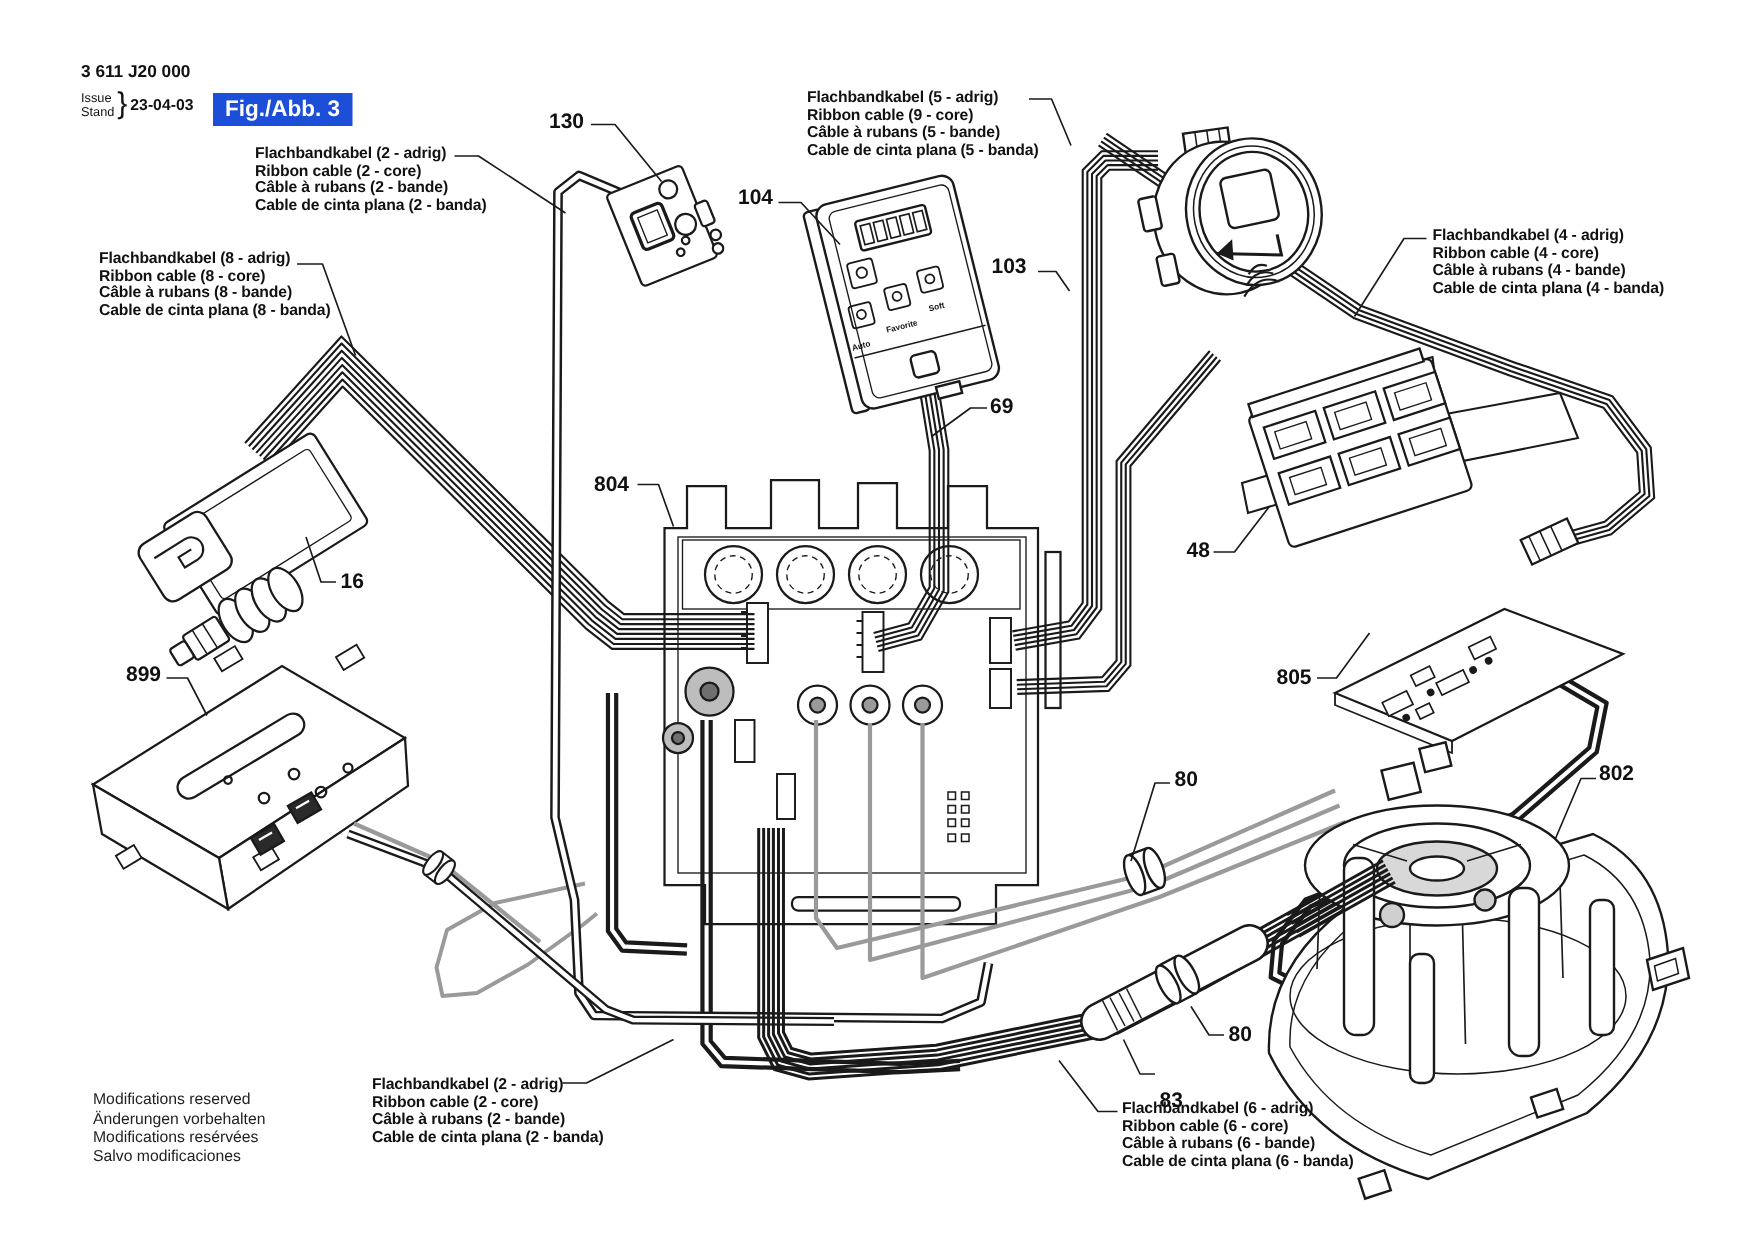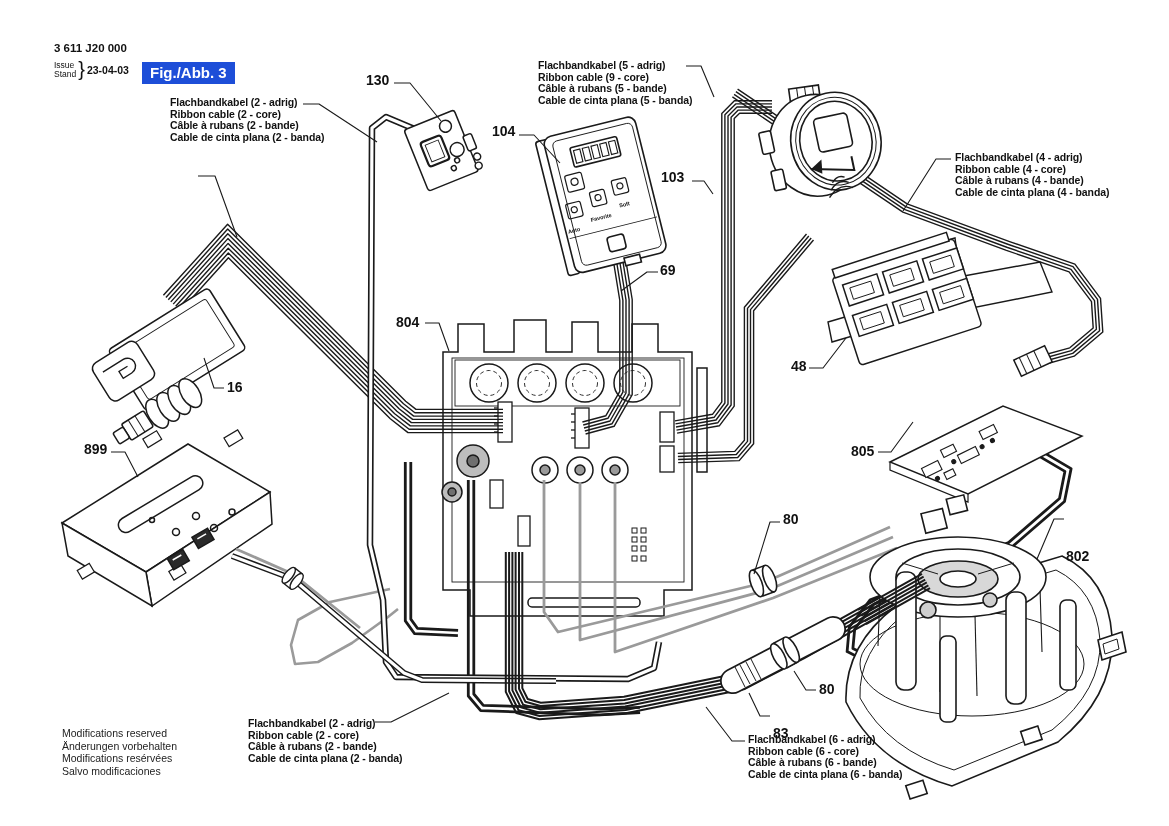--- a/index.html
+++ b/index.html
@@ -428,20 +428,26 @@
   <div class="docdate">23-04-03</div>
 </div>
 <div class="abs figbadge" style="left:142px;top:62px;">Fig./Abb. 3</div>
 
 <div class="abs cablelabel" style="left:170px;top:97px;">
   <div>Flachbandkabel (2 - adrig)</div>
   <div>Ribbon cable (2 - core)</div>
   <div>Câble à rubans (2 - bande)</div>
   <div>Cable de cinta plana (2 - banda)</div>
 </div>
+<div class="abs cablelabel" style="left:66px;top:167px;">
+  <div>Flachbandkabel (8 - adrig)</div>
+  <div>Ribbon cable (8 - core)</div>
+  <div>Câble à rubans (8 - bande)</div>
+  <div>Cable de cinta plana (8 - banda)</div>
+</div>
 <div class="abs cablelabel" style="left:538px;top:60px;">
   <div>Flachbandkabel (5 - adrig)</div>
   <div>Ribbon cable (9 - core)</div>
   <div>Câble à rubans (5 - bande)</div>
   <div>Cable de cinta plana (5 - banda)</div>
 </div>
 <div class="abs cablelabel" style="left:955px;top:152px;">
   <div>Flachbandkabel (4 - adrig)</div>
   <div>Ribbon cable (4 - core)</div>
   <div>Câble à rubans (4 - bande)</div>
@@ -470,17 +476,17 @@
 <div class="abs pn" style="left:366px;top:72px;">130</div>
 <div class="abs pn" style="left:492px;top:123px;">104</div>
 <div class="abs pn" style="left:661px;top:169px;">103</div>
 <div class="abs pn" style="left:660px;top:262px;">69</div>
 <div class="abs pn" style="left:396px;top:314px;">804</div>
 <div class="abs pn" style="left:227px;top:379px;">16</div>
 <div class="abs pn" style="left:84px;top:441px;">899</div>
 <div class="abs pn" style="left:791px;top:358px;">48</div>
 <div class="abs pn" style="left:851px;top:443px;">805</div>
 <div class="abs pn" style="left:783px;top:511px;">80</div>
-<div class="abs pn" style="left:1066px;top:507px;margin-top:41px;">802</div>
+<div class="abs pn" style="left:1066px;top:507px;">802</div>
 <div class="abs pn" style="left:819px;top:681px;">80</div>
 <div class="abs pn" style="left:773px;top:725px;">83</div>
 
 </div>
 
 </body></html>

